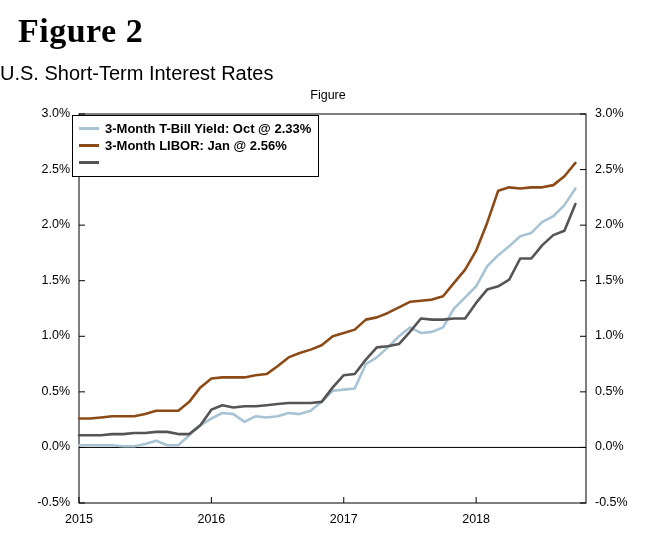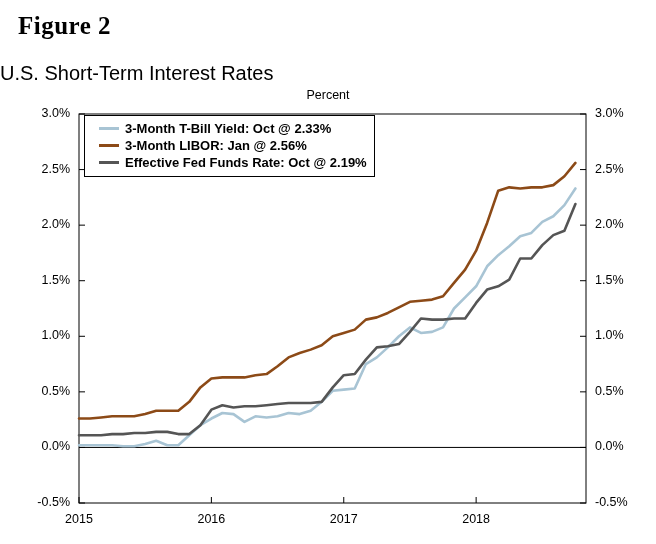--- a/index.html
+++ b/index.html
@@ -14,21 +14,21 @@
     color: #000000;
     overflow: hidden;
     position: relative;
   }
   #figure-label {
     position: absolute;
     left: 18px;
     top: 12px;
     font-family: "Liberation Serif", serif;
     font-weight: bold;
-    font-size: 25px;
+    font-size: 34px;
     letter-spacing: 0.5px;
   }
   #chart-title {
     position: absolute;
     left: 0;
     top: 62px;
     width: 656px;
     font-size: 20px;
     font-family: "Liberation Sans", sans-serif;
   }
@@ -49,25 +49,25 @@
   }
   .axis-label {
     position: absolute;
     font-size: 12.5px;
     white-space: nowrap;
   }
   .ylabel-left { text-align: right; }
   .ylabel-right { text-align: left; }
   #legend-box {
     position: absolute;
-    left: 84px;
+    left: 72px;
     top: 115px;
     border: 1px solid #000000;
     background: #ffffff;
-    padding: 4px 7px 5px 14px;
+    padding: 4px 7px 5px 6px;
     box-sizing: border-box;
   }
   .legend-row {
     display: flex;
     align-items: center;
     height: 17px;
   }
   .legend-swatch {
     width: 20px;
     height: 3px;
@@ -79,21 +79,21 @@
     font-weight: bold;
     font-family: "Liberation Sans", sans-serif;
     white-space: nowrap;
   }
 </style>
 </head>
 <body>
 
 <div id="figure-label">Figure 2</div>
 <div id="chart-title">U.S. Short-Term Interest Rates</div>
-<div id="chart-subtitle">Percent</div>
+<div id="chart-subtitle">Figure</div>
 
 <div id="plot-wrap">
   <svg id="chart-svg" width="656" height="544">
       <rect x="79" y="114" width="507" height="389" fill="none" stroke="#000" stroke-width="1"></rect>
       <line x1="79" y1="114" x2="85" y2="114" stroke="#000" stroke-width="1"></line>
       <line x1="580" y1="114" x2="586" y2="114" stroke="#000" stroke-width="1"></line>
       <line x1="79" y1="169.5714285714286" x2="85" y2="169.5714285714286" stroke="#000" stroke-width="1"></line>
       <line x1="580" y1="169.5714285714286" x2="586" y2="169.5714285714286" stroke="#000" stroke-width="1"></line>
       <line x1="79" y1="225.1428571428571" x2="85" y2="225.1428571428571" stroke="#000" stroke-width="1"></line>
       <line x1="580" y1="225.1428571428571" x2="586" y2="225.1428571428571" stroke="#000" stroke-width="1"></line>
@@ -122,15 +122,14 @@
   <div class="legend-row">
     <span class="legend-swatch" style="background:#a8c4d4;"></span>
     <span class="legend-text">3-Month T-Bill Yield: Oct @ 2.33%</span>
   </div>
   <div class="legend-row">
     <span class="legend-swatch" style="background:#8c4a17;"></span>
     <span class="legend-text">3-Month LIBOR: Jan @ 2.56%</span>
   </div>
   <div class="legend-row">
     <span class="legend-swatch" style="background:#555555;"></span>
-    <span class="legend-text">Effective Fed Funds Rate: Oct @ 2.19%</span>
   </div>
 </div>
 
 </body></html>

